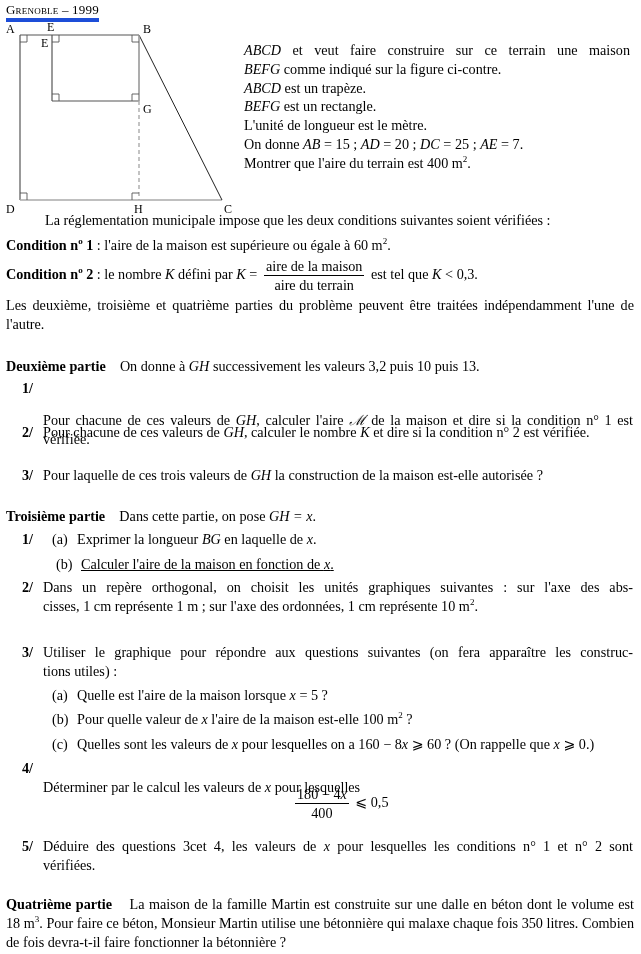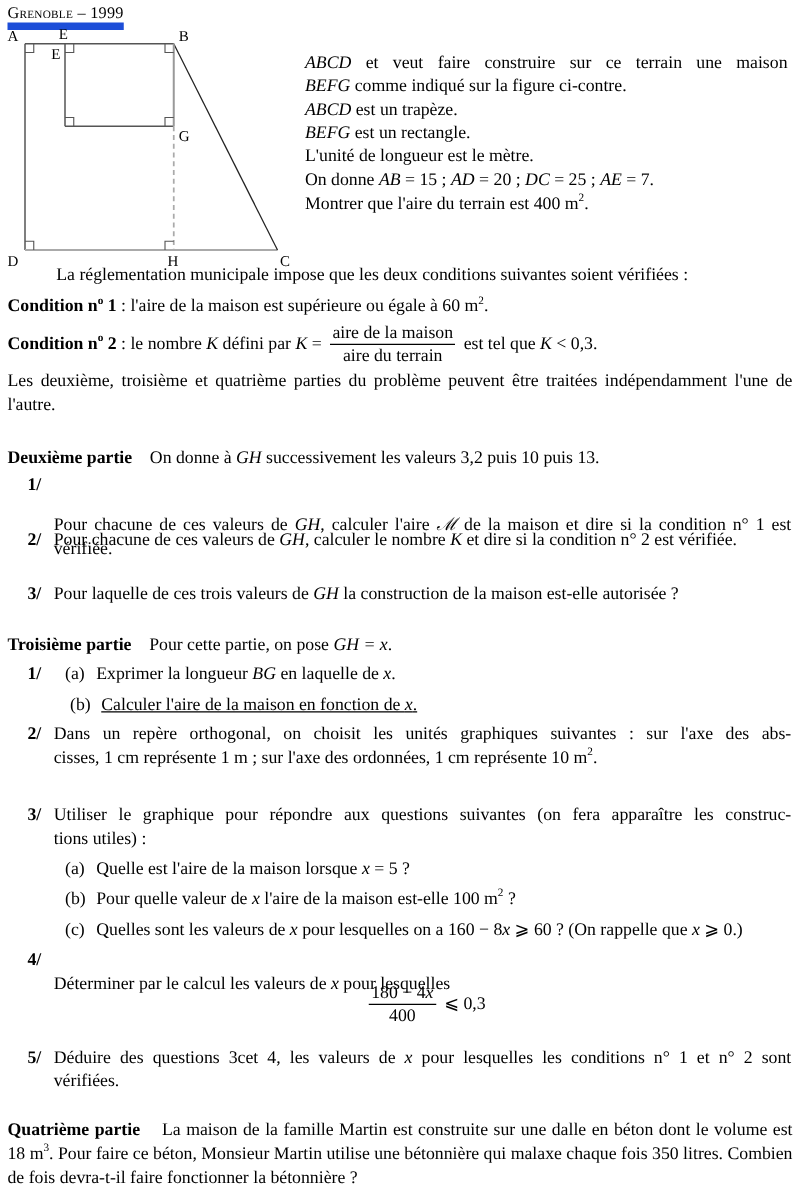--- a/index.html
+++ b/index.html
@@ -4,21 +4,21 @@
 <style>
   html, body { margin: 0; padding: 0; background: #ffffff; }
   body {
     width: 641px; height: 954px; position: relative; overflow: hidden;
     font-family: "Liberation Serif", "DejaVu Serif", serif;
     font-size: 14.2px; color: #000; line-height: 19px;
   }
   .abs { position: absolute; }
   .title {
     left: 6px; top: 2px; font-size: 13px; letter-spacing: 0.2px;
-    border-bottom: 6px solid #1d4ed8; line-height: 15px; padding-bottom: 1px;
+    border-bottom: 4px solid #1d4ed8; line-height: 15px; padding-bottom: 1px;
   }
   .title .sc { font-variant: small-caps; }
   #figure { left: 0; top: 18px; }
   .part1 { left: 244px; top: 41px; width: 386px; text-align: justify; line-height: 18.8px; }
   .part1 p { margin: 0; }
   .justify-line { text-align: justify; text-align-last: justify; }
   b { font-weight: bold; }
   i { font-style: italic; }
   .line { left: 6px; white-space: nowrap; }
   .frac { display: inline-block; vertical-align: middle; text-align: center; margin: 0 3px; }
@@ -94,21 +94,21 @@
 
 <span class="num-label" style="left:22px; top:379px;">1/</span>
 <div class="item j" style="top:379px;margin-top:32px;"><span>Pour chacune de ces valeurs de </span><i>GH</i><span>, calculer l'aire </span><i>ℳ</i><span> de la maison et dire si la condition n° 1 est vérifiée.</span></div>
 
 <span class="num-label" style="left:22px; top:423px;">2/</span>
 <div class="item j" style="top:423px;"><span>Pour chacune de ces valeurs de </span><i>GH</i><span>, calculer le nombre </span><i>K</i><span> et dire si la condition n° 2 est vérifiée.</span></div>
 
 <span class="num-label" style="left:22px; top:466px;">3/</span>
 <div class="item" style="top:466px;"><span>Pour laquelle de ces trois valeurs de </span><i>GH</i><span> la construction de la maison est-elle autorisée ?</span></div>
 
-<div class="abs line" style="top:507px;"><b>Troisième partie</b>&nbsp;&nbsp;&nbsp; <span>Pour cette partie, on pose </span><i>GH = x</i><span>.</span></div>
+<div class="abs line" style="top:507px;"><b>Troisième partie</b>&nbsp;&nbsp;&nbsp; <span>Dans cette partie, on pose </span><i>GH = x</i><span>.</span></div>
 
 <span class="num-label" style="left:22px; top:530px;">1/</span>
 <div class="sub" style="left:52px; top:530px;"><span class="lbl">(a)</span><span>Exprimer la longueur </span><i>BG</i><span> en laquelle de </span><i>x</i><span>.</span></div>
 <div class="sub" style="left:56px; top:555px;text-decoration:underline;"><span class="lbl">(b)</span><span>Calculer l'aire de la maison en fonction de </span><i>x</i><span>.</span></div>
 
 <span class="num-label" style="left:22px; top:578px;">2/</span>
 <div class="item" style="top:578px;">
   <div class="justify-line">Dans un repère orthogonal, on choisit les unités graphiques suivantes : sur l'axe des abs-</div>
   <div><span>cisses, 1 cm représente 1 m ; sur l'axe des ordonnées, 1 cm représente 10 m</span><sup>2</sup><span>.</span></div>
 </div>
@@ -118,21 +118,21 @@
   <div class="justify-line">Utiliser le graphique pour répondre aux questions suivantes (on fera apparaître les construc-</div>
   <div>tions utiles) :</div>
 </div>
 <div class="sub" style="left:52px; top:686px;"><span class="lbl">(a)</span><span>Quelle est l'aire de la maison lorsque </span><i>x</i><span> = 5 ?</span></div>
 <div class="sub" style="left:52px; top:710px;"><span class="lbl">(b)</span><span>Pour quelle valeur de </span><i>x</i><span> l'aire de la maison est-elle 100 m</span><sup>2</sup><span> ?</span></div>
 <div class="sub" style="left:52px; top:735px; white-space:nowrap;"><span class="lbl">(c)</span><span>Quelles sont les valeurs de </span><i>x</i><span> pour lesquelles on a 160 − 8</span><i>x</i><span> ⩾ 60 ? (On rappelle que </span><i>x</i><span> ⩾ 0.)</span></div>
 
 <span class="num-label" style="left:22px; top:759px;">4/</span>
 <div class="item" style="top:759px;margin-top:19px;"><span>Déterminer par le calcul les valeurs de </span><i>x</i><span> pour lesquelles</span></div>
 
-<div class="abs centered-formula"><span class="frac"><span class="num"><span>180 − 4</span><i>x</i></span><span class="den">400</span></span> <span>⩽ 0,3</span></div>
+<div class="abs centered-formula"><span class="frac"><span class="num"><span>180 − 4</span><i>x</i></span><span class="den">400</span></span> <span>⩽ 0,5</span></div>
 
 <span class="num-label" style="left:22px; top:837px;">5/</span>
 <div class="item" style="top:837px;">
   <div class="justify-line"><span>Déduire des questions 3cet 4, les valeurs de </span><i>x</i><span> pour lesquelles les conditions n° 1 et n° 2 sont</span></div>
   <div>vérifiées.</div>
 </div>
 
 <div class="abs part4">
   <p><b>Quatrième partie</b>&nbsp;&nbsp;&nbsp; <span>La maison de la famille Martin est construite sur une dalle en béton dont le volume est 18 m</span><sup>3</sup><span>. Pour faire ce béton, Monsieur Martin utilise une bétonnière qui malaxe chaque fois 350 litres. Combien de fois devra-t-il faire fonctionner la bétonnière ?</span></p>
 </div>

